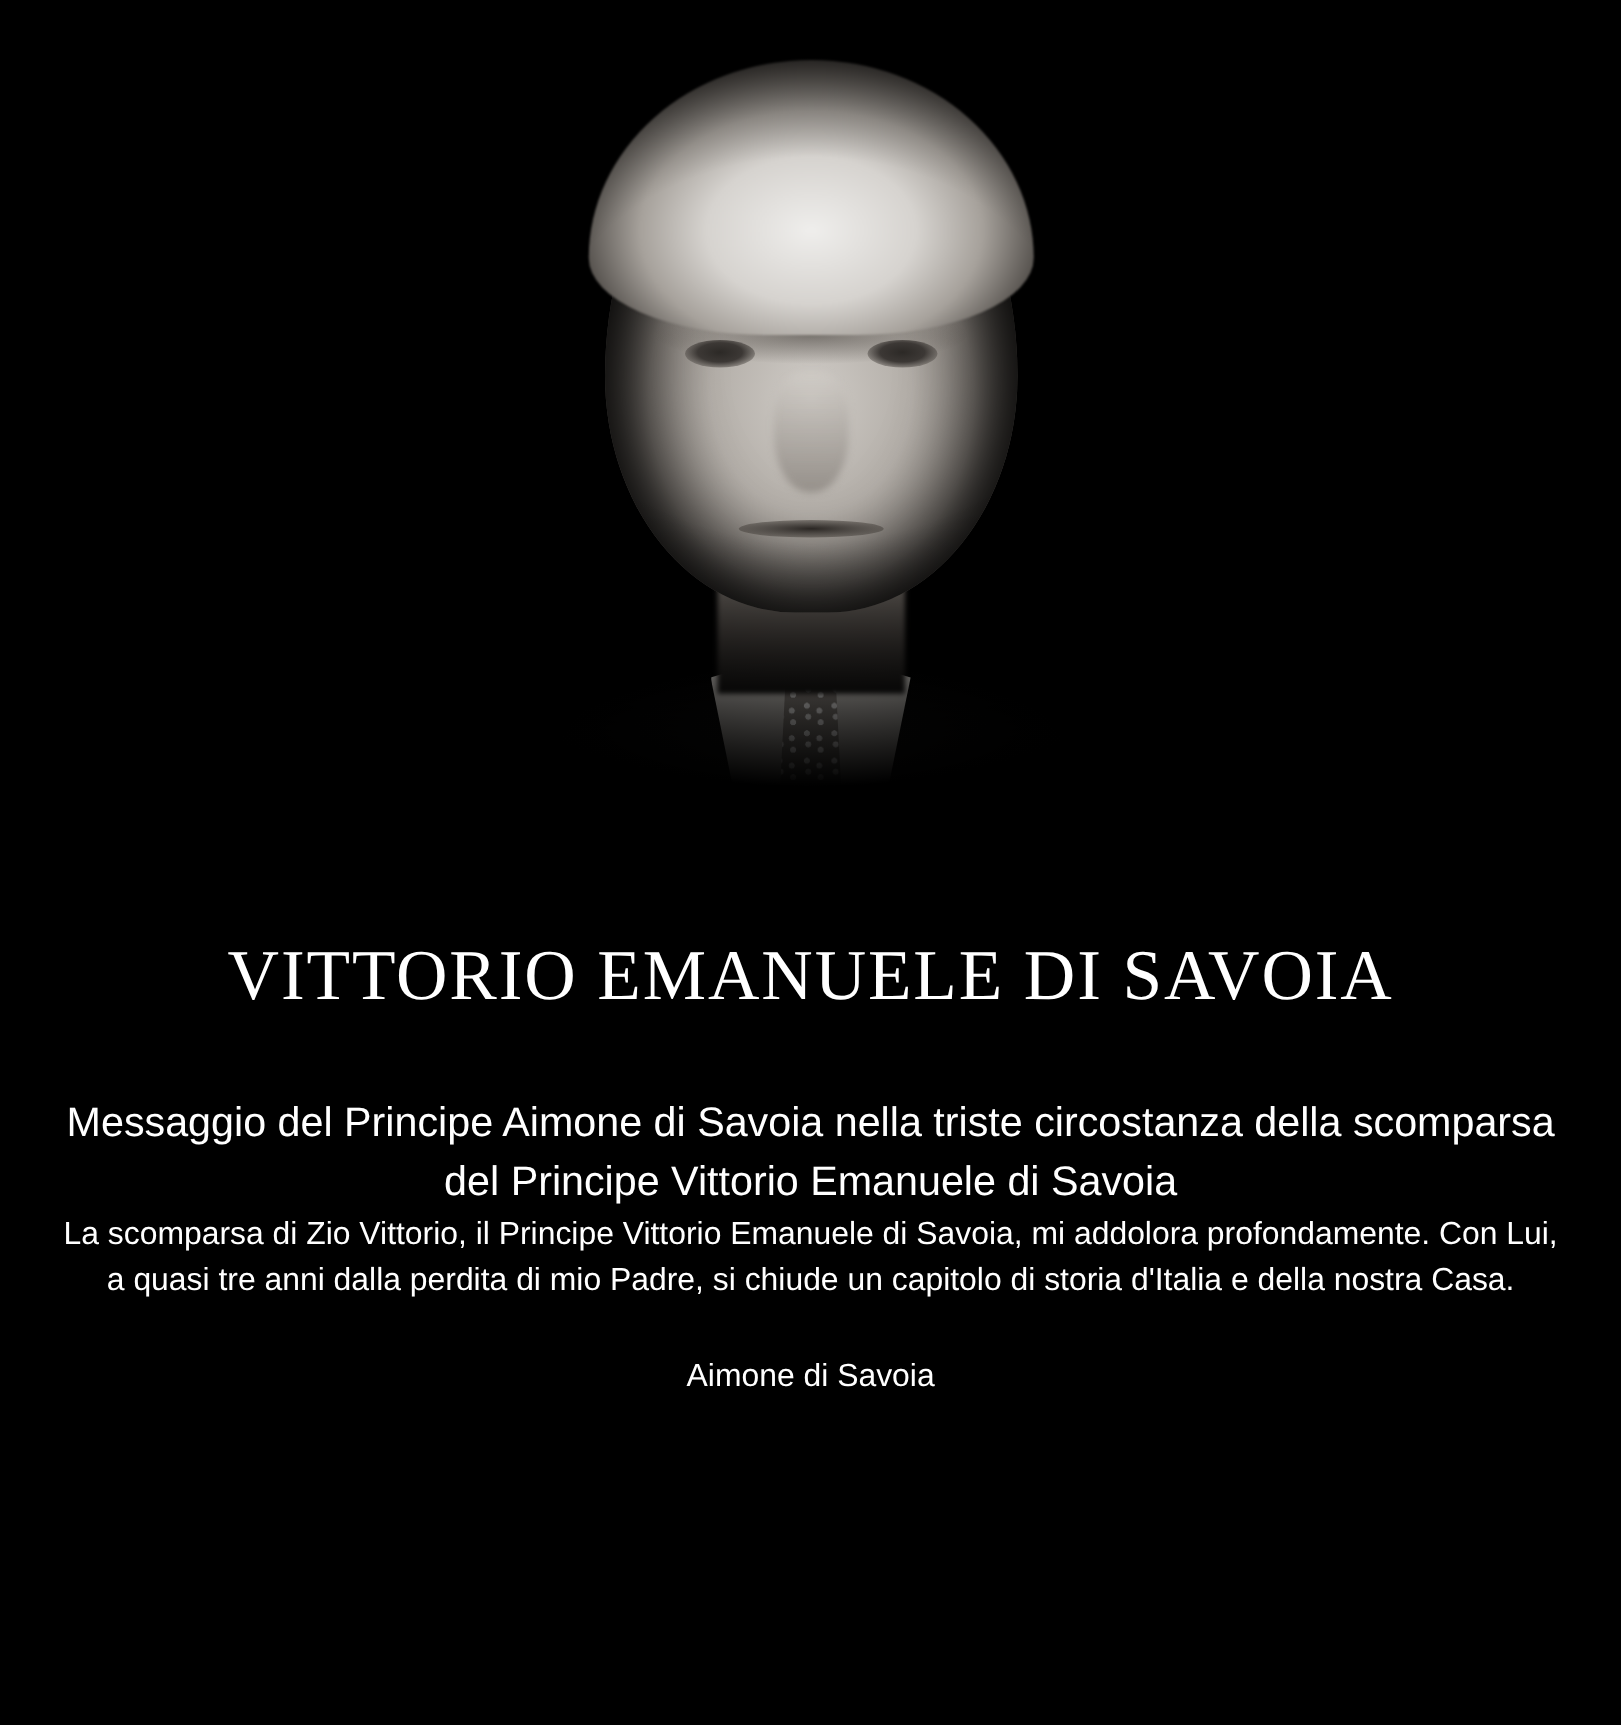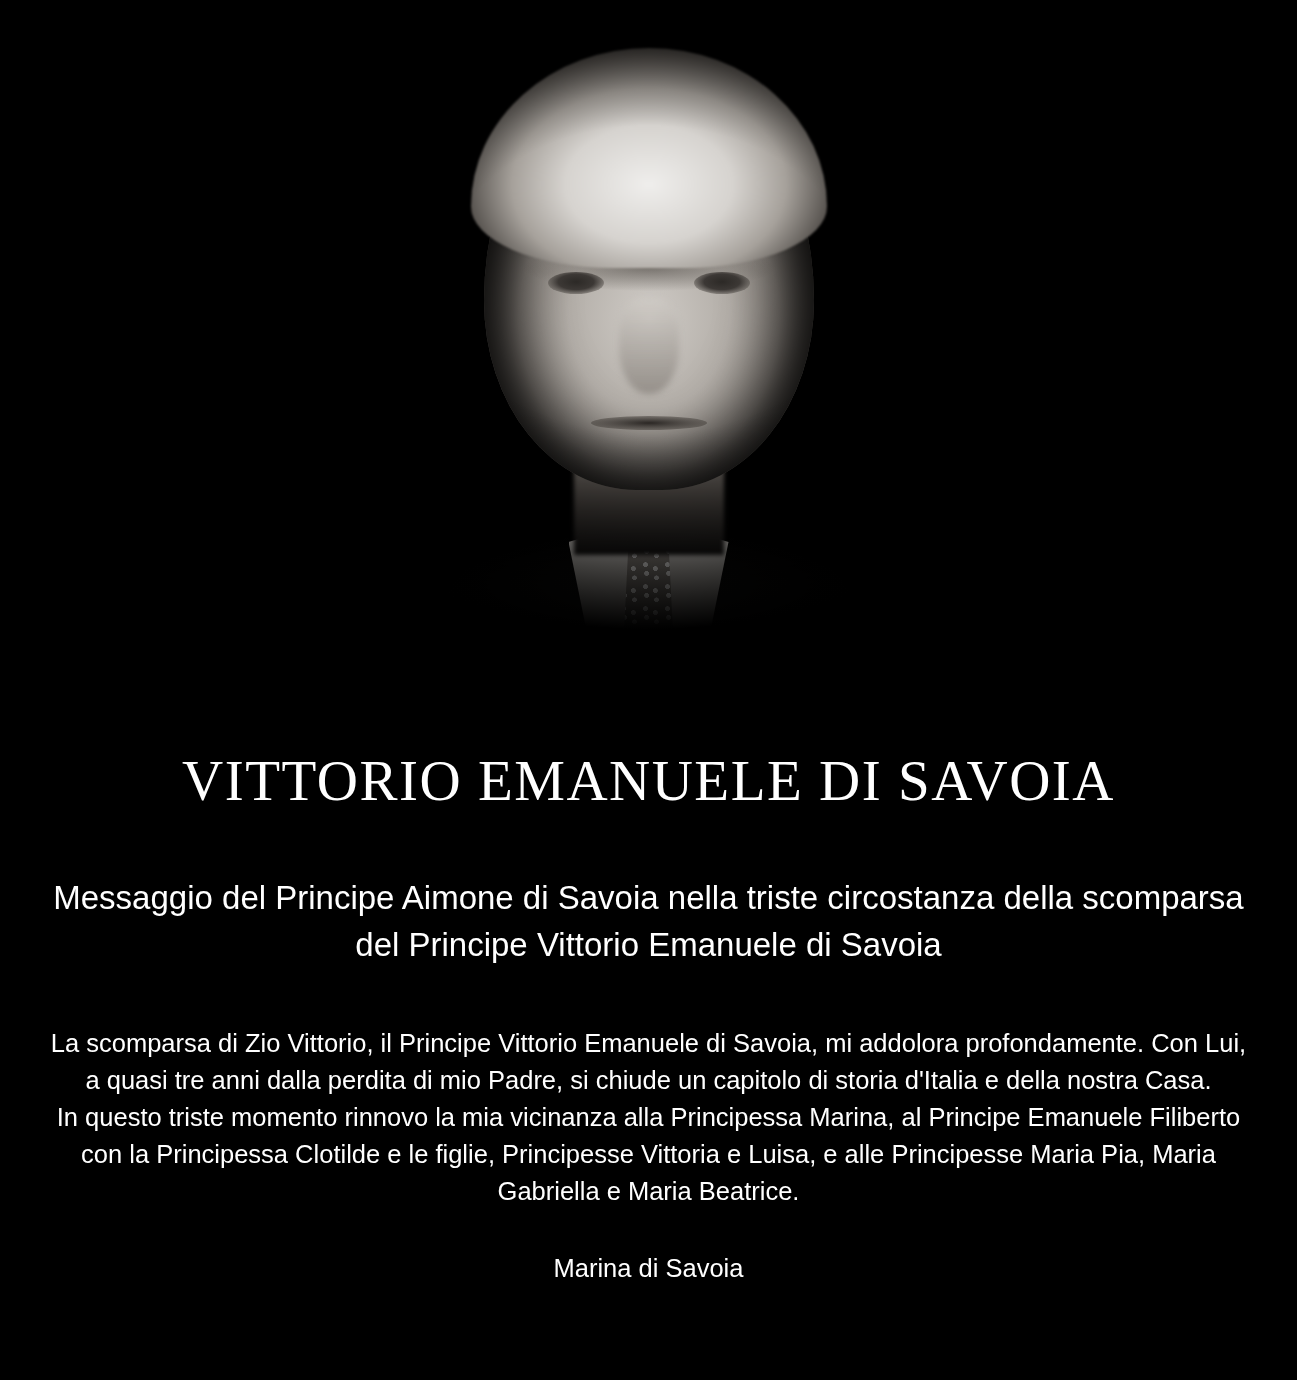--- a/index.html
+++ b/index.html
@@ -183,21 +183,20 @@
     font-size: 33px;
     line-height: 1.42;
     margin-top: 62px;
     color: #ffffff;
   }
   .body-text {
     width: 1210px;
     text-align: center;
     font-size: 25.5px;
     line-height: 1.45;
-    margin-top: 56px;
     color: #ffffff;
   }
   .body-text p { margin: 0; }
   .signature {
     text-align: center;
     font-size: 25.5px;
     margin-top: 44px;
     margin-bottom: 40px;
     color: #ffffff;
   }
@@ -224,17 +223,16 @@
     </div>
     <div class="vignette"></div>
   </div>
 
   <div class="name">VITTORIO EMANUELE DI SAVOIA</div>
 
   <div class="intro">Messaggio del Principe Aimone di Savoia nella triste circostanza della scomparsa del Principe Vittorio Emanuele di Savoia</div>
 
   <div class="body-text">
     <p>La scomparsa di Zio Vittorio, il Principe Vittorio Emanuele di Savoia, mi addolora profondamente. Con Lui, a quasi tre anni dalla perdita di mio Padre, si chiude un capitolo di storia d'Italia e della nostra Casa.</p>
-    <p>In questo triste momento rinnovo la mia vicinanza alla Principessa Marina, al Principe Emanuele Filiberto con la Principessa Clotilde e le figlie, Principesse Vittoria e Luisa, e alle Principesse Maria Pia, Maria Gabriella e Maria Beatrice.</p>
   </div>
 
-  <div class="signature">Marina di Savoia</div>
+  <div class="signature">Aimone di Savoia</div>
 </div>
 
 </body></html>

